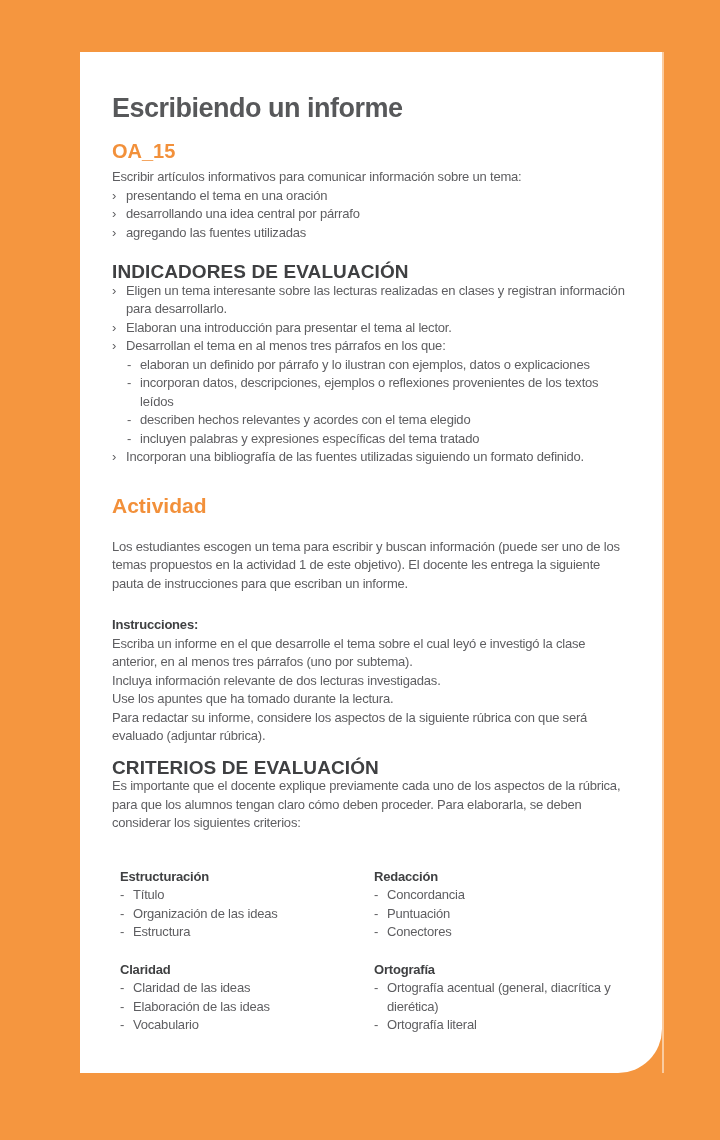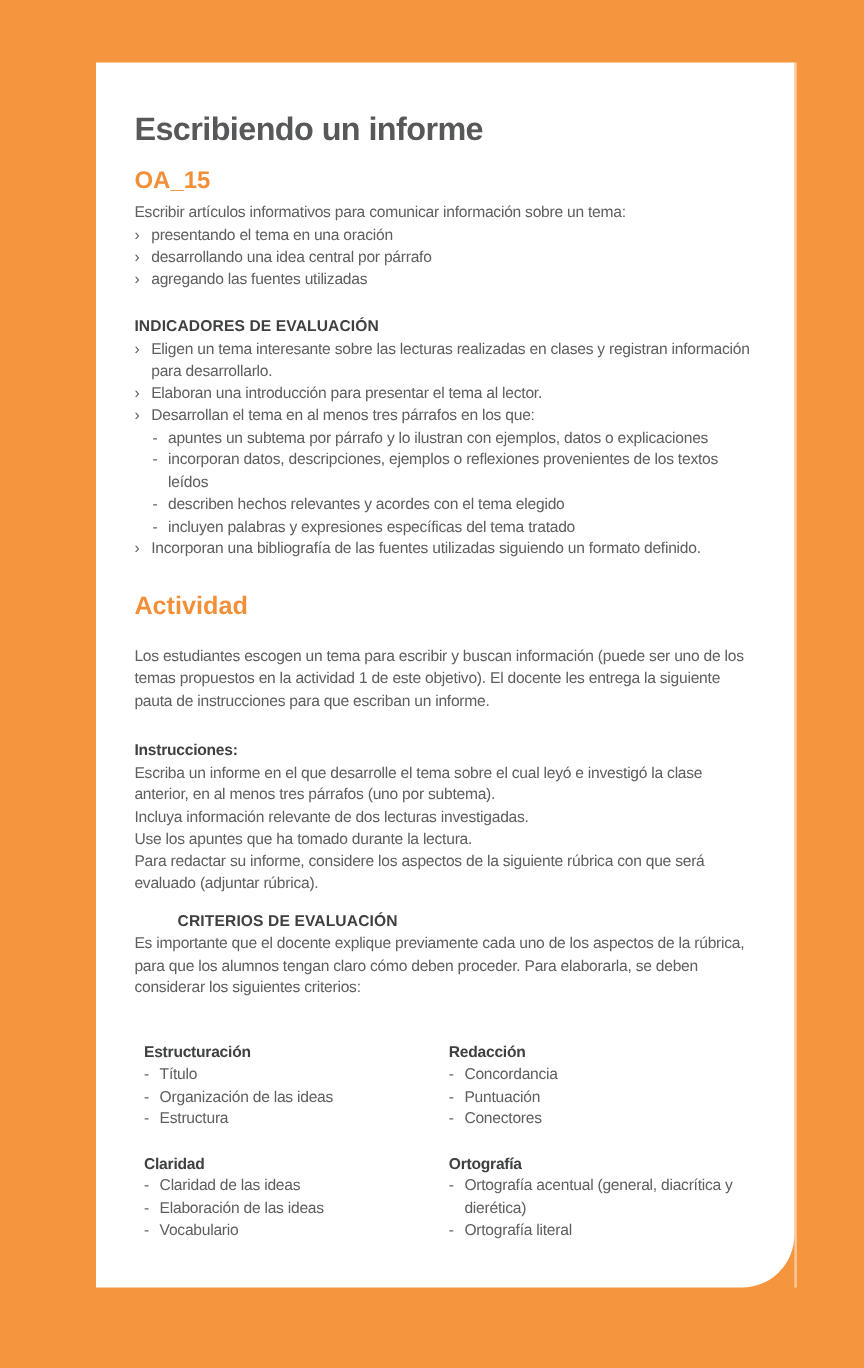--- a/index.html
+++ b/index.html
@@ -35,25 +35,25 @@
   .orange-heading{
     color:var(--orange-heading);font-weight:bold;
   }
   #oa-heading{margin:17px 0 6px;font-size:20px;line-height:22px;}
   #actividad-heading{margin:27px 0 21px;font-size:21px;line-height:23px;}
   .body-text, .item, .line, .crit-title{
     font-size:13px;line-height:18.5px;color:var(--body);letter-spacing:-0.2px;
   }
   .body-p{margin:0;}
   .caps-heading{
-    font-size:13px;line-height:18.5px;font-weight:bold;color:var(--dark);
+    font-size:19px;line-height:18.5px;font-weight:bold;color:var(--dark);
     margin:0;letter-spacing:0.1px;
   }
   #indicadores-heading{margin-top:21px;}
-  #criterios-heading{margin-top:13px;margin-left:36px;}
+  #criterios-heading{margin-top:13px;}
   .bold-label{font-weight:bold;color:var(--dark);margin:23px 0 0;}
   ul{list-style:none;margin:0;padding:0;}
   .item{position:relative;padding-left:14px;}
   .marker{position:absolute;left:0;top:0;color:var(--body);}
   .arrow-list .marker{font-size:13px;}
   .dash-list .item{padding-left:13px;}
   .sub-list{margin-left:1px;}
   #instr-lines{margin:0;}
   .line{margin:0;}
   .columns{
@@ -80,21 +80,21 @@
         <li class="item"><span class="marker">›</span><span class="item-text">agregando las fuentes utilizadas</span></li>
       </ul>
   </section>
 
   <section>
     <div class="caps-heading" id="indicadores-heading">INDICADORES DE EVALUACIÓN</div>
     <ul class="arrow-list" id="ind-list">
         <li class="item"><span class="marker">›</span><span class="item-text">Eligen un tema interesante sobre las lecturas realizadas en clases y registran información para desarrollarlo.</span></li>
         <li class="item"><span class="marker">›</span><span class="item-text">Elaboran una introducción para presentar el tema al lector.</span></li>
         <li class="item"><span class="marker">›</span><span class="item-text">Desarrollan el tema en al menos tres párrafos en los que:</span><ul class="dash-list sub-list">
-            <li class="item"><span class="marker">-</span><span class="item-text">apuntes un subtema por párrafo y lo ilustran con ejemplos, datos o explicaciones</span></li>
+            <li class="item"><span class="marker">-</span><span class="item-text">elaboran un definido por párrafo y lo ilustran con ejemplos, datos o explicaciones</span></li>
             <li class="item"><span class="marker">-</span><span class="item-text">incorporan datos, descripciones, ejemplos o reflexiones provenientes de los textos leídos</span></li>
             <li class="item"><span class="marker">-</span><span class="item-text">describen hechos relevantes y acordes con el tema elegido</span></li>
             <li class="item"><span class="marker">-</span><span class="item-text">incluyen palabras y expresiones específicas del tema tratado</span></li>
           </ul></li>
         <li class="item"><span class="marker">›</span><span class="item-text">Incorporan una bibliografía de las fuentes utilizadas siguiendo un formato definido.</span></li>
       </ul>
   </section>
 
   <section>
     <div class="orange-heading" id="actividad-heading">Actividad</div>

